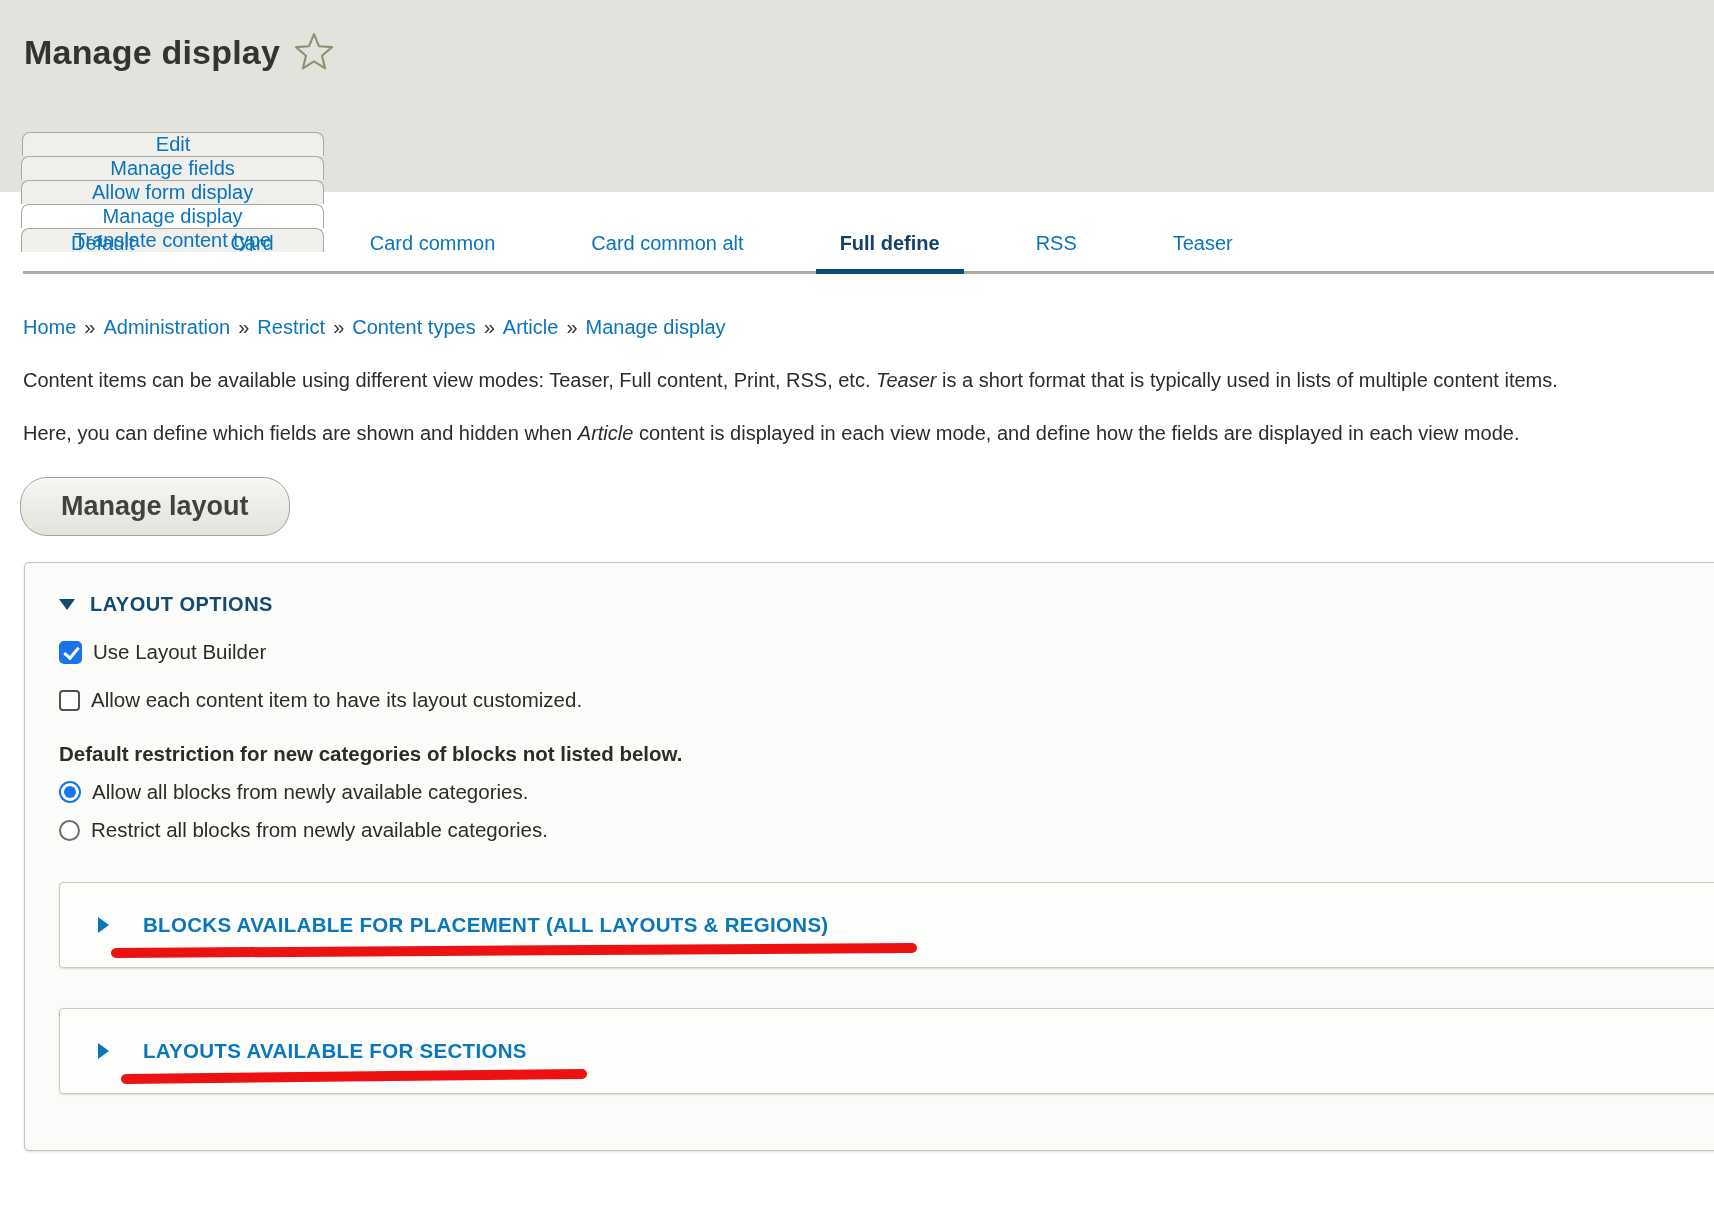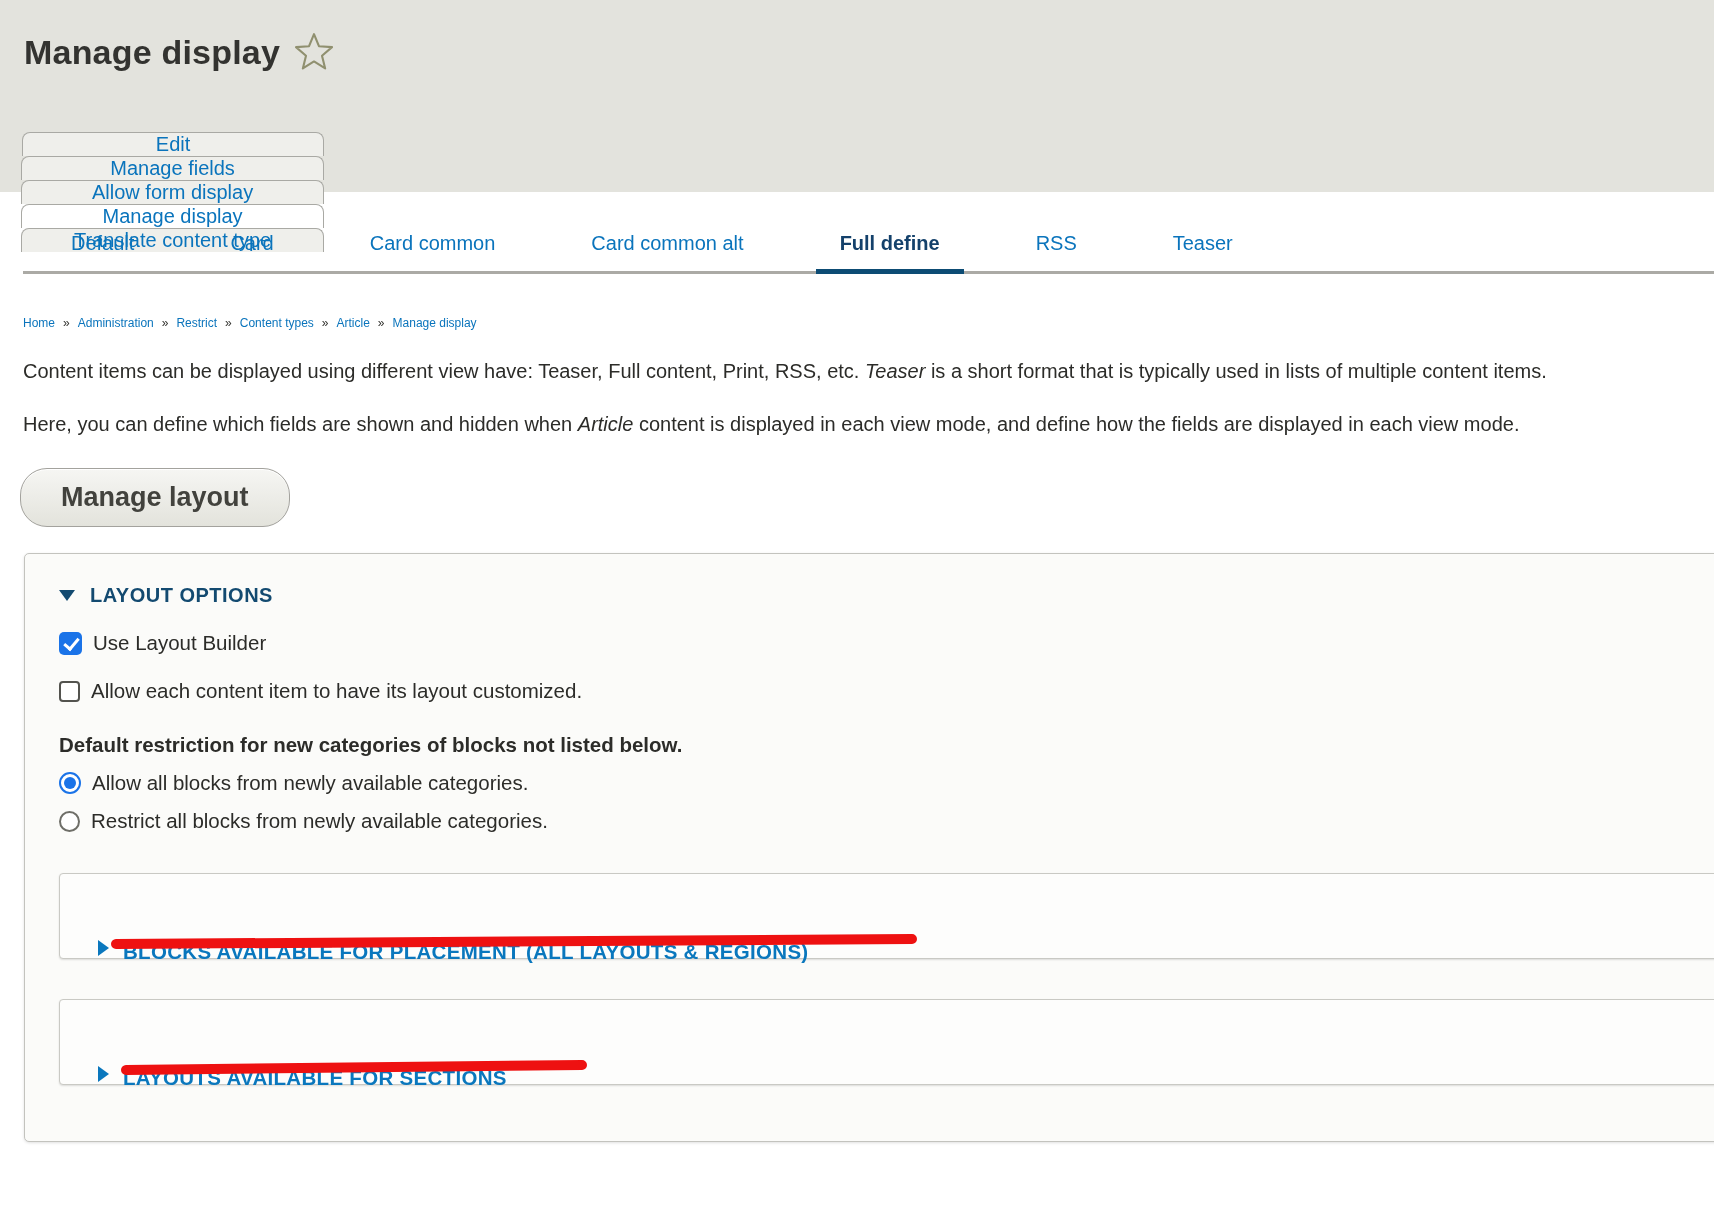--- a/index.html
+++ b/index.html
@@ -23,21 +23,21 @@
   
   .secondary-tabs { margin-left:23px; width:1900px; display:flex; padding-top:40px;
     border-bottom:3px solid #abaaa5; }
   .stab { position:relative; margin:0 24px; padding:0 24px 16px; font-size:20px;
     color:#0a74bc; cursor:pointer; }
   .stab.active { color:#14416b; font-weight:600; }
   .stab.active::after { content:""; position:absolute; left:0; right:0; bottom:-3px;
     height:5px; background:#0d4c74; }
 
   
-  .breadcrumb { margin:42px 0 0 23px; font-size:12px; display:flex; align-items:center; flex-wrap:nowrap; }
+  .breadcrumb { margin:42px 0 0 23px; font-size:20px; display:flex; align-items:center; flex-wrap:nowrap; }
   .breadcrumb a { color:#0a74bc; text-decoration:none; cursor:pointer; }
   .crumb-sep { color:#33332f; padding:0 8px; }
 
   
   .intro-p { margin:30px 0 0 23px; width:1900px; white-space:nowrap; font-size:20px; color:#2c2c29; }
   .intro-p em { font-style:italic; }
 
   
   .manage-layout-btn { display:inline-block; margin:32px 0 0 20px; padding:13px 40px;
     font-size:27px; font-weight:bold; color:#42423d; background:linear-gradient(#f6f6f3,#e3e3dc);
@@ -64,21 +64,21 @@
   .radio-sel::after { content:""; position:absolute; inset:3px; border-radius:50%; background:#1a73e8; }
   .radio-unsel { width:21px; height:21px; border:2px solid #6e6e68; border-radius:50%; background:#fff; flex:0 0 auto; cursor:pointer; }
 
   .restriction-heading { margin:30px 0 0 0; font-size:20.5px; font-weight:bold; }
   .radio-row { margin-top:14px; }
 
   
   .lb-details { position:relative; margin-top:40px; height:86px; background:#fdfdfc;
     border:1px solid #c9c9c4; border-radius:4px; box-shadow:0 1px 2px rgba(0,0,0,.13);
     padding:30px 20px 30px 38px; }
-  .lb-summary { display:flex; gap:14px; cursor:pointer;margin-top:36px; }
+  .lb-summary { display:flex; align-items:center; gap:34px; cursor:pointer; }
   .tri-right { width:0; height:0; border-top:8px solid transparent; border-bottom:8px solid transparent;
     border-left:11px solid #0a77bd; }
   .lb-summary-text { font-size:20.5px; font-weight:bold; color:#0a77bd; letter-spacing:.3px; white-space:nowrap; }
   .red-underline { position:absolute; top:58px; pointer-events:none; }
   .red-underline-1 { left:50px; }
   .red-underline-2 { left:60px; }
 </style>
 </head>
 <body>
 
@@ -124,21 +124,21 @@
   <a>Restrict</a>
   <span class="crumb-sep">»</span>
   <a>Content types</a>
   <span class="crumb-sep">»</span>
   <a>Article</a>
   <span class="crumb-sep">»</span>
   <a>Manage display</a>
 </nav>
 
 
-<p class="intro-p"><span>Content items can be displayed using different view have: Teaser, Full content, Print, RSS, etc. </span><em>Teaser</em><span> is a short format that is typically used in lists of multiple content items.</span></p>
+<p class="intro-p"><span>Content items can be available using different view modes: Teaser, Full content, Print, RSS, etc. </span><em>Teaser</em><span> is a short format that is typically used in lists of multiple content items.</span></p>
 <p class="intro-p"><span>Here, you can define which fields are shown and hidden when </span><em>Article</em><span> content is displayed in each view mode, and define how the fields are displayed in each view mode.</span></p>
 
 
 <button class="manage-layout-btn">Manage layout</button>
 
 
 <div class="layout-fieldset">
 
   <div class="fieldset-legend">
     <span class="tri-down"></span>

